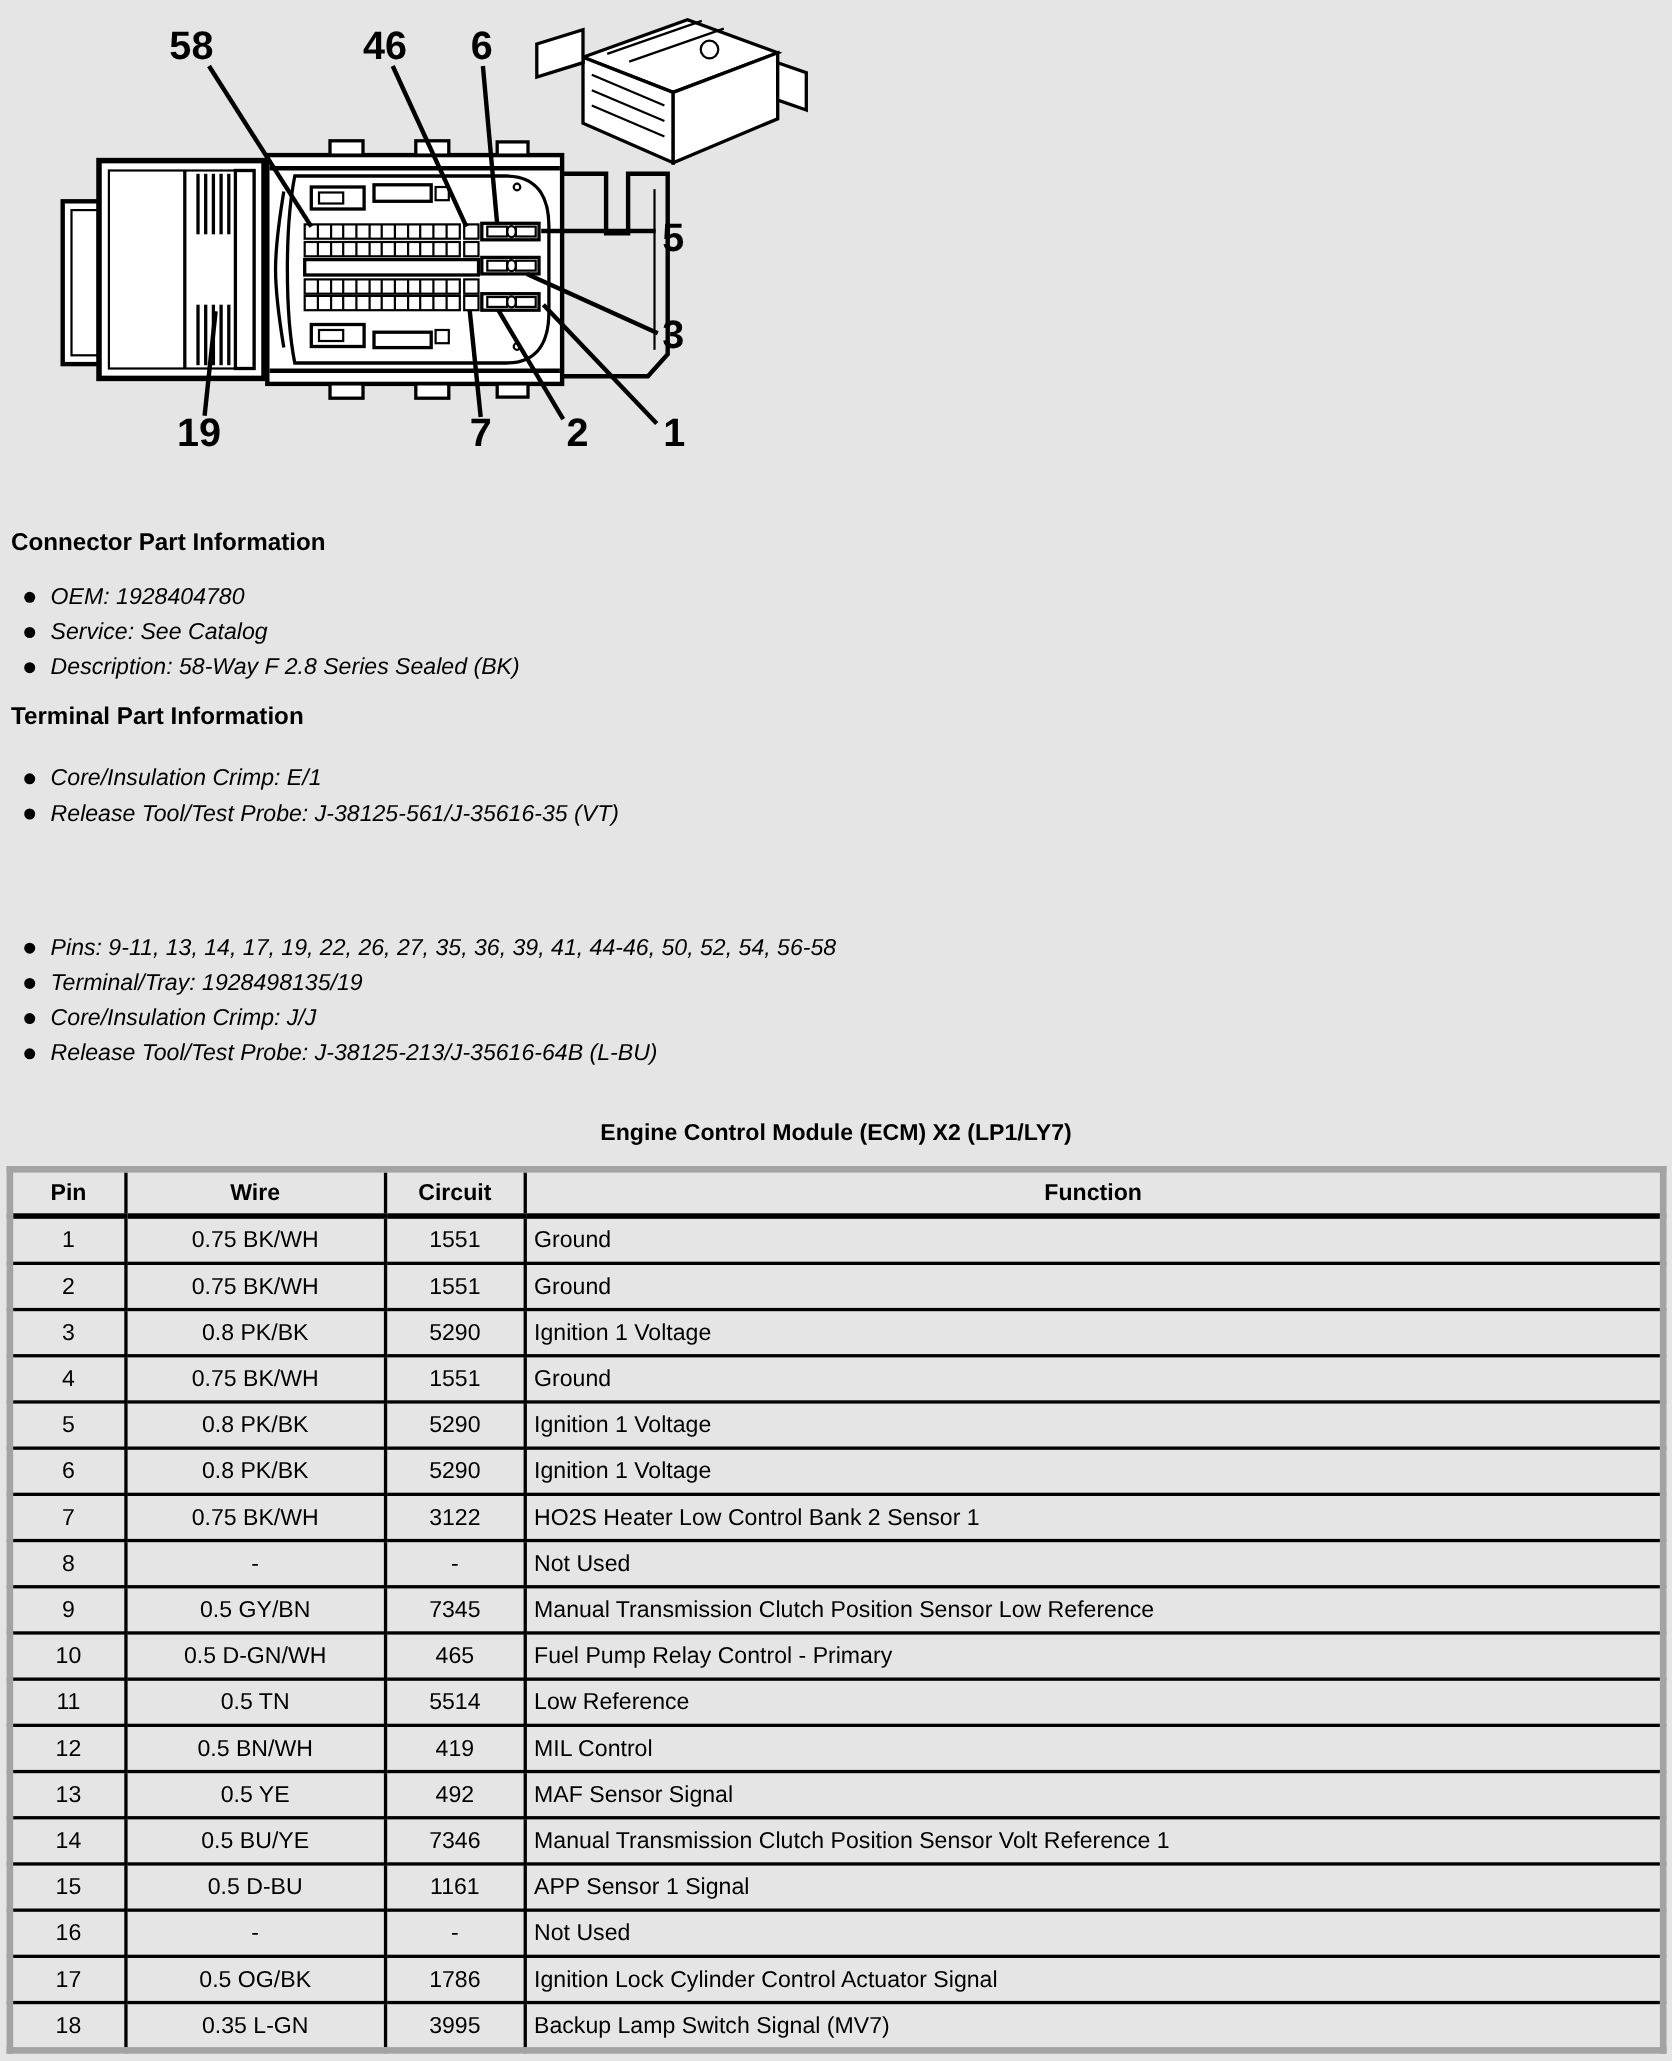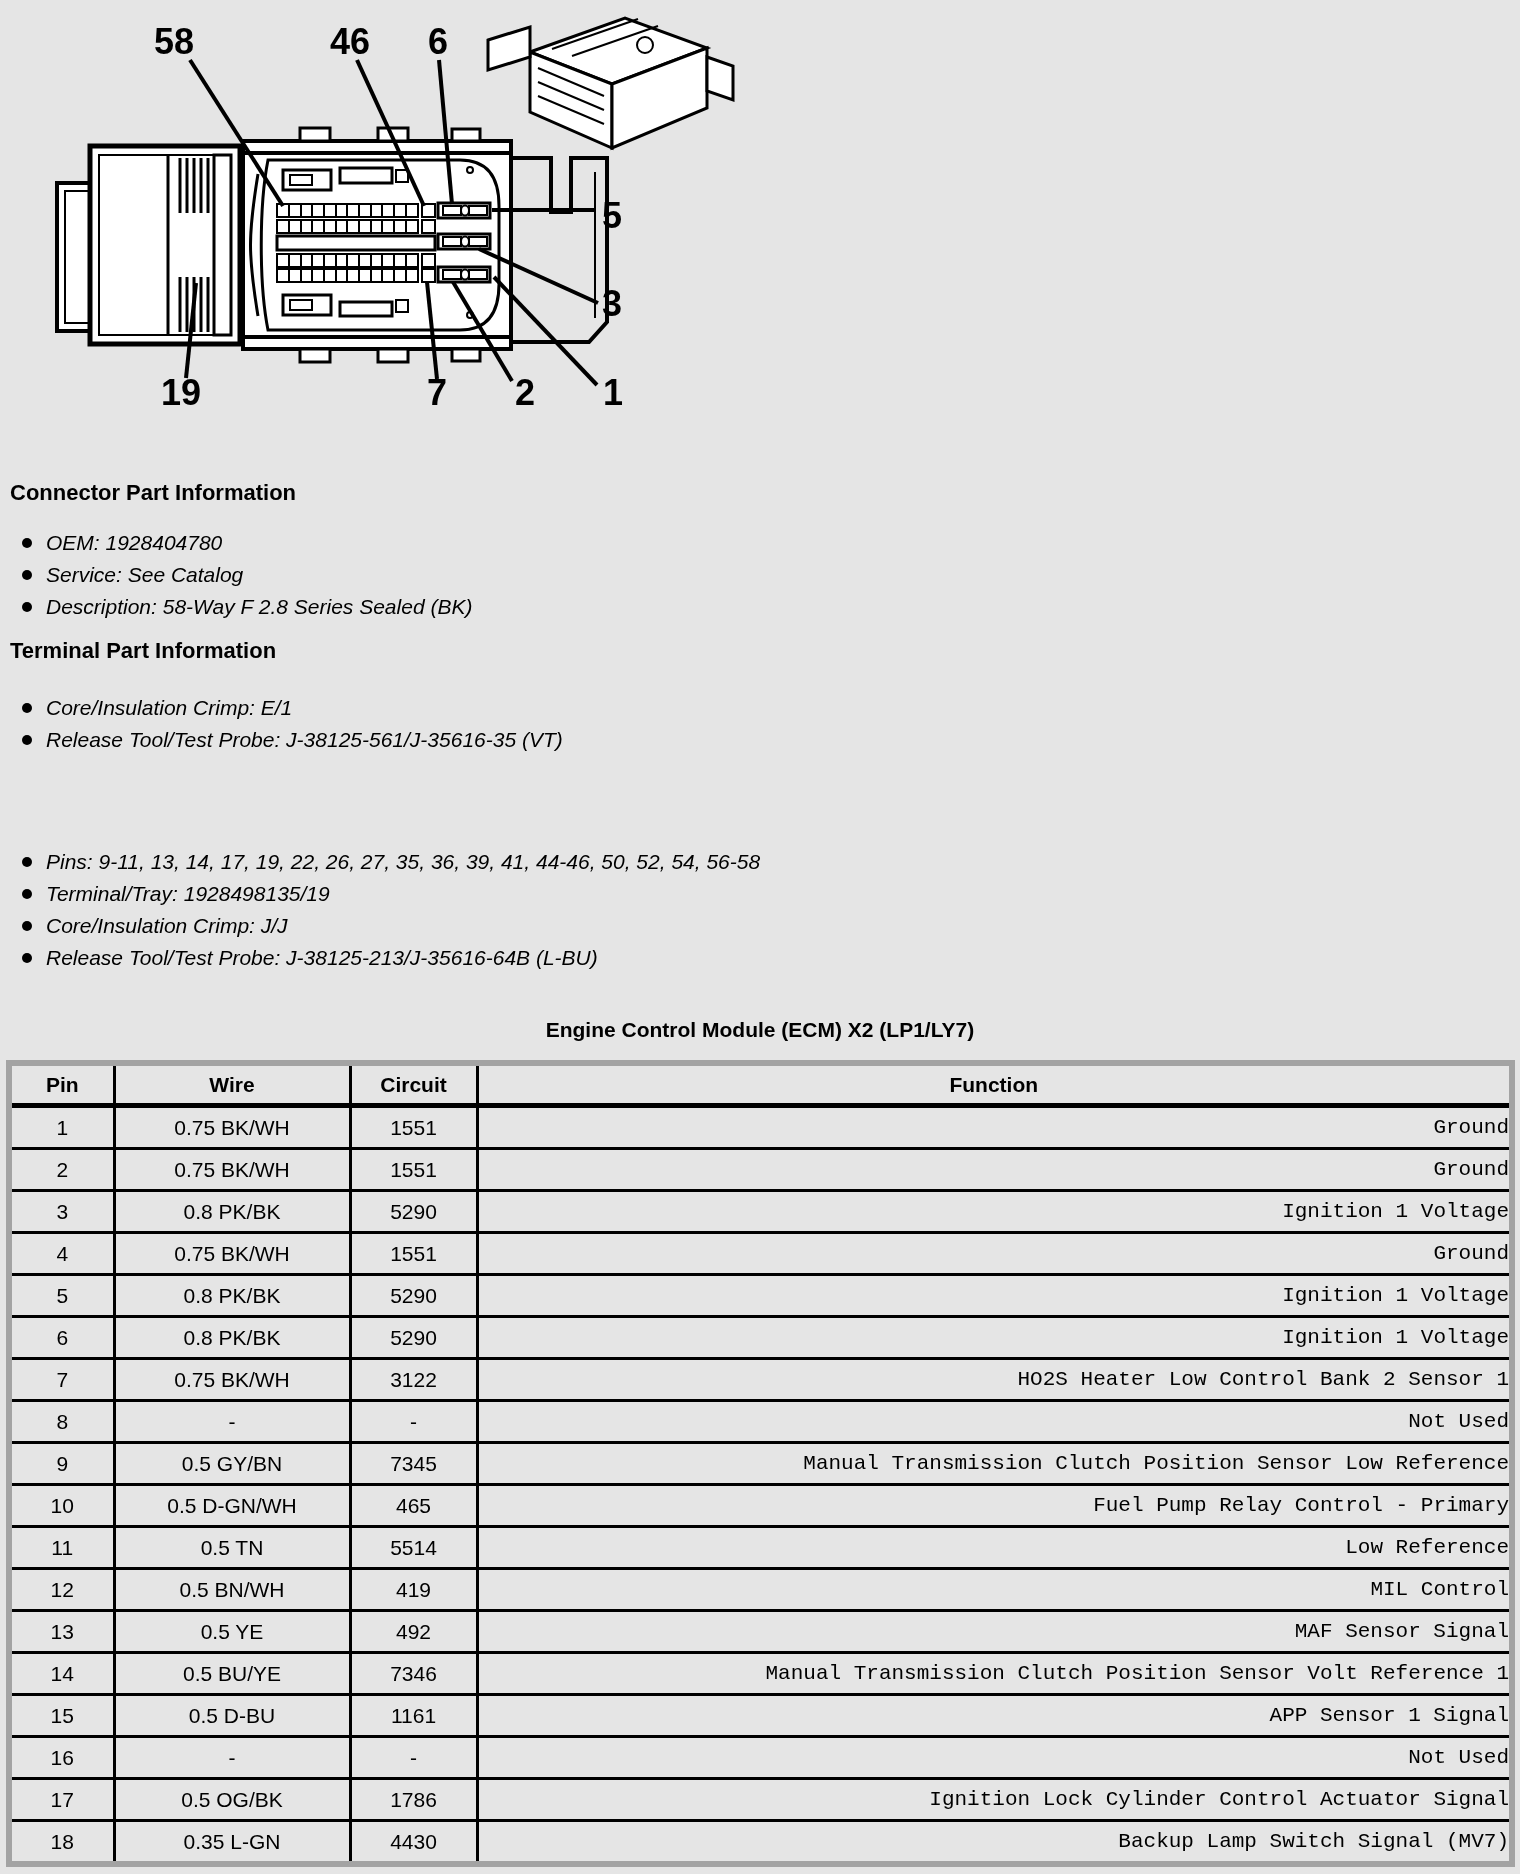--- a/index.html
+++ b/index.html
@@ -47,21 +47,21 @@
   }
   table.pinout th, table.pinout td {
     border:3px solid #000; font-size:21px; overflow:hidden;
     white-space:nowrap; padding:0;
   }
   table.pinout thead th {
     height:37px; font-weight:700; text-align:center;
     border-bottom:5px solid #000; border-top:5px solid #000;
   }
   table.pinout tbody td { height:39px; text-align:center; font-weight:400; }
-  table.pinout td.c-function { text-align:right; padding-left:7px;font-family:Liberation Mono, monospace; }
+  table.pinout td.c-function { text-align:left; padding-left:7px; }
 </style>
 </head>
 <body>
 
 <div class="page">
 
   <svg class="diagram" viewBox="0 0 760 420">
 
     <g>
       <rect class="fw" x="57" y="183" width="33" height="148" stroke-width="4"></rect>
@@ -341,19 +341,19 @@
       </tr>
       <tr>
         <td>17</td>
         <td>0.5 OG/BK</td>
         <td>1786</td>
         <td class="c-function">Ignition Lock Cylinder Control Actuator Signal</td>
       </tr>
       <tr>
         <td>18</td>
         <td>0.35 L-GN</td>
-        <td>4430</td>
+        <td>3995</td>
         <td class="c-function">Backup Lamp Switch Signal (MV7)</td>
       </tr>
     </tbody>
   </table>
 
 </div>
 
 </body></html>

